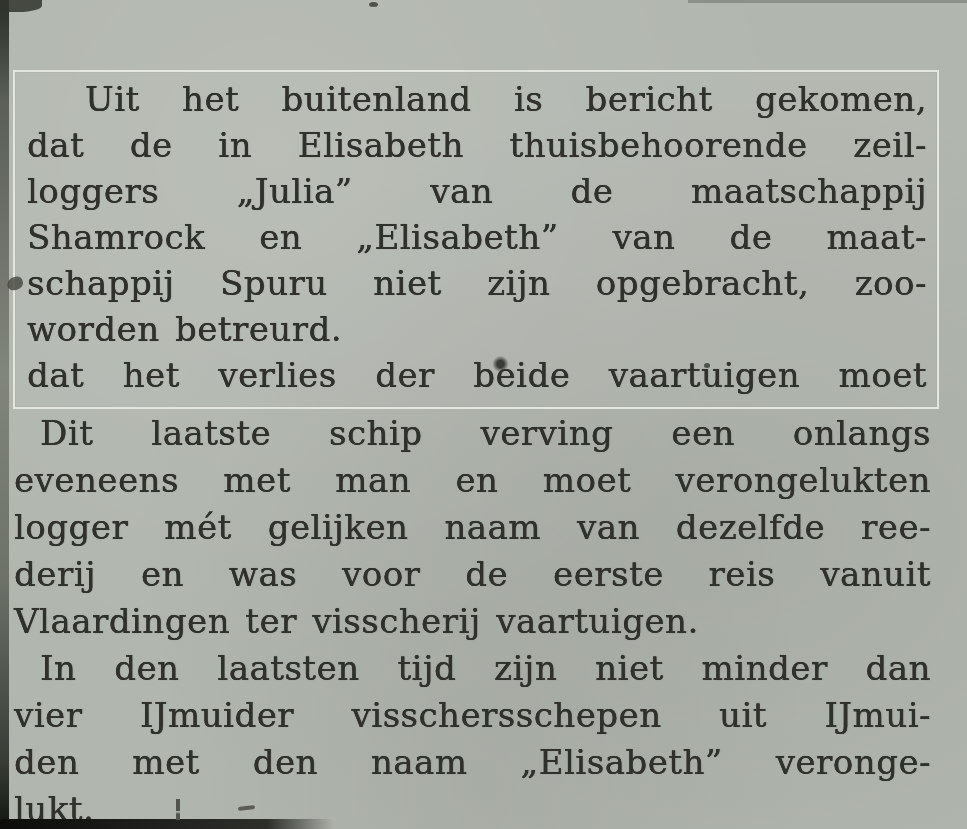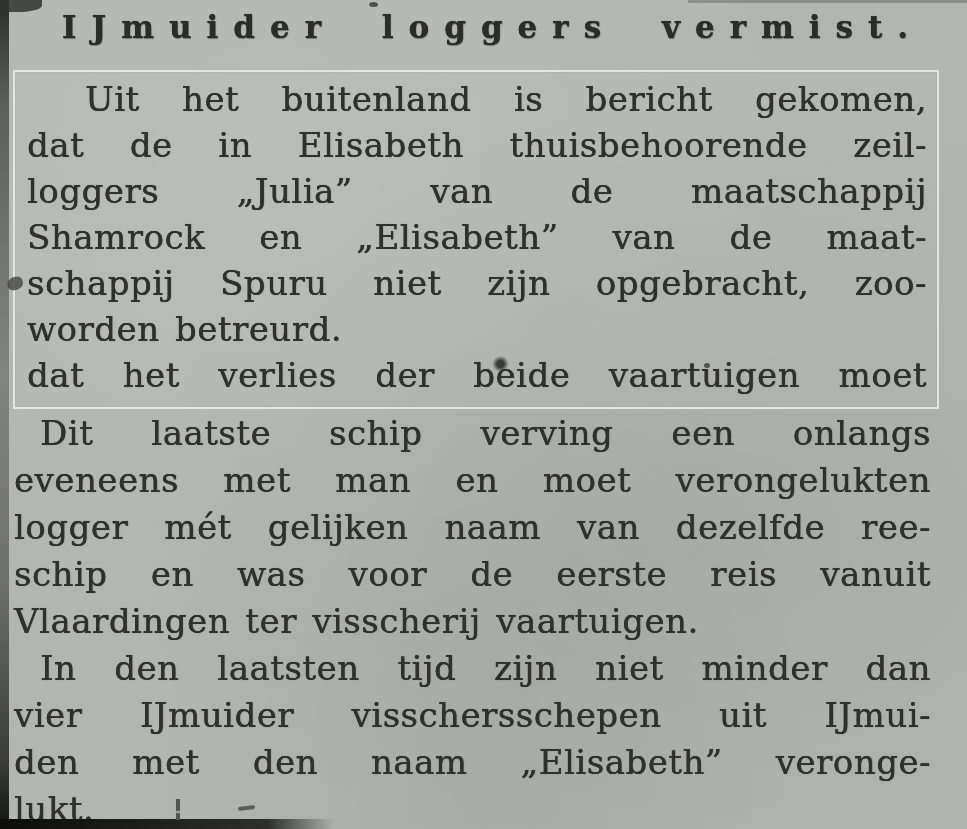--- a/index.html
+++ b/index.html
@@ -64,37 +64,36 @@
   #excl-bottom{left:176px;top:799px;width:4px;height:21px;
     background:linear-gradient(180deg,#53544e 55%,rgba(83,84,78,0) 60%,#53544e 72%);}
   #dash-bottom{left:238px;top:806px;width:17px;height:4px;background:#5c5d56;
     transform:rotate(-6deg);border-radius:2px;}
 </style>
 </head>
 <body>
 
 <div class="page">
 
-  <h1 class="headline soft">IJmuider loggers vermist.</h1>
 
   <div class="hbox soft">
     <div class="line j indent-big">Uit het buitenland is bericht gekomen,</div>
     <div class="line j">dat de in Elisabeth thuisbehoorende zeil-</div>
     <div class="line j">loggers „Julia” van de maatschappij</div>
     <div class="line j">Shamrock en „Elisabeth” van de maat-</div>
     <div class="line j">schappij Spuru niet zijn opgebracht, zoo-</div>
     <div class="line last">worden betreurd.</div>
     <div class="line j">dat het verlies der beide vaartuigen moet</div>
   </div>
 
   <div class="para soft" id="para-2">
     <div class="line j indent-small">Dit laatste schip verving een onlangs</div>
     <div class="line j">eveneens met man en moet verongelukten</div>
     <div class="line j">logger mét gelijken naam van dezelfde ree-</div>
-    <div class="line j">schip en was voor de eerste reis vanuit</div>
+    <div class="line j">derij en was voor de eerste reis vanuit</div>
     <div class="line last">Vlaardingen ter visscherij vaartuigen.</div>
   </div>
 
   <div class="para soft" id="para-3">
     <div class="line j indent-small">In den laatsten tijd zijn niet minder dan</div>
     <div class="line j">vier IJmuider visschersschepen uit IJmui-</div>
     <div class="line j">den met den naam „Elisabeth” veronge-</div>
     <div class="line last">lukt.</div>
   </div>
 

